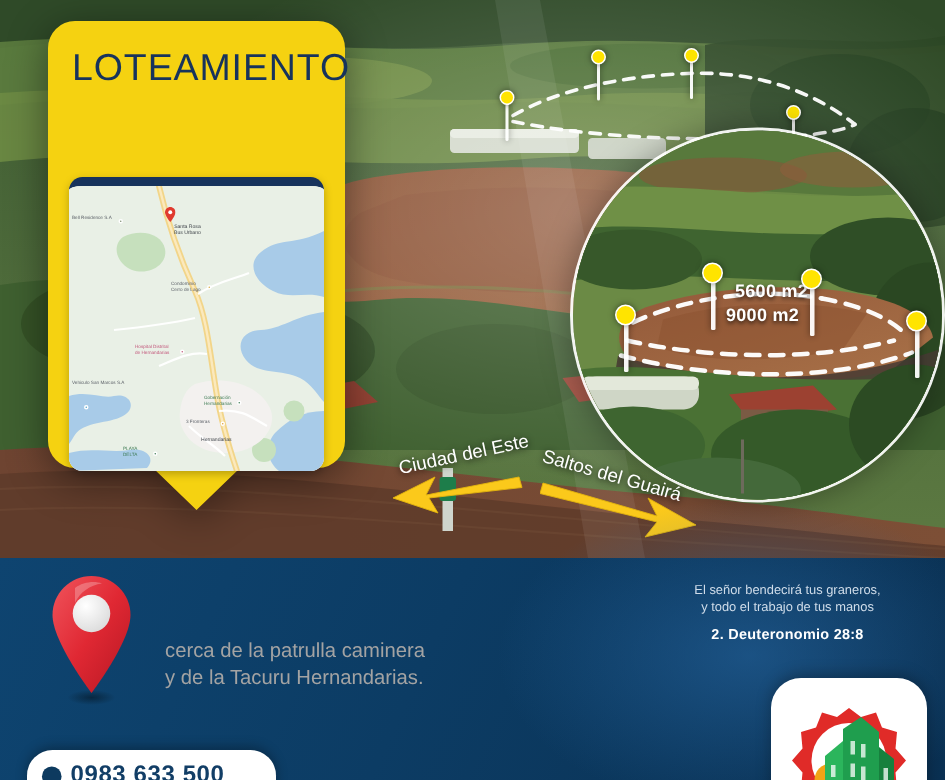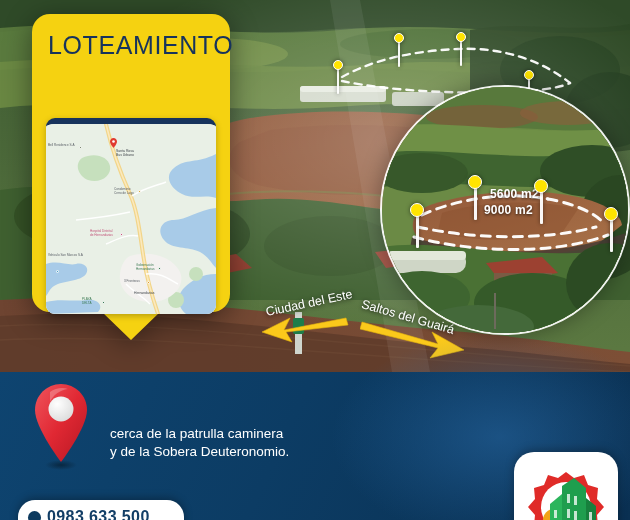--- a/index.html
+++ b/index.html
@@ -190,21 +190,21 @@
     width: 300px;
   }
   .addr-title {
     color: #ffffff;
     font-size: 14.5px;
     font-weight: 700;
     letter-spacing: .1px;
     line-height: 1.25;
   }
   .addr-sub {
-    color: #ffffff;
+    color: #a3a3a3;
     font-size: 13.5px;
     font-weight: 400;
     line-height: 1.28;
     margin-top: 1px;
   }
 
   .verse {
     position: absolute;
     left: 430px; top: 388px;
     width: 190px;
@@ -528,23 +528,28 @@
       </radialGradient>
     </defs>
     <ellipse cx="31" cy="83" rx="16" ry="5" fill="url(#shadowG)"></ellipse>
     <path d="M31,2 C45.4,2 57,13.6 57,28 C57,46 31,80 31,80 C31,80 5,46 5,28 C5,13.6 16.6,2 31,2 Z" fill="url(#pinG)"></path>
     <path d="M20,10 C25,6 33,5 38,7 C30,8 23,13 20,20 Z" fill="#ffffff" opacity="0.25"></path>
     <circle cx="31" cy="27" r="12.5" fill="url(#holeG)"></circle>
   </svg>
 
   <div class="addr">
     <div class="addr-sub">cerca de la patrulla caminera</div>
-    <div class="addr-sub">y de la Sobera Deuteronomio.</div>
-  </div>
-
+    <div class="addr-sub">y de la Tacuru Hernandarias.</div>
+  </div>
+
+  <div class="verse">
+    <div class="verse-text">El señor bendecirá tus graneros,</div>
+    <div class="verse-text">y todo el trabajo de tus manos</div>
+    <div class="verse-ref">2. Deuteronomio 28:8</div>
+  </div>
 
   <div class="phone-chip">
     <span class="phone-ico"></span>
     <span class="phone-num">0983 633 500</span>
   </div>
 
   <div class="logo-tile">
     <svg class="logo-svg" viewBox="0 0 88 88">
 
       <g fill="#e02b28">

